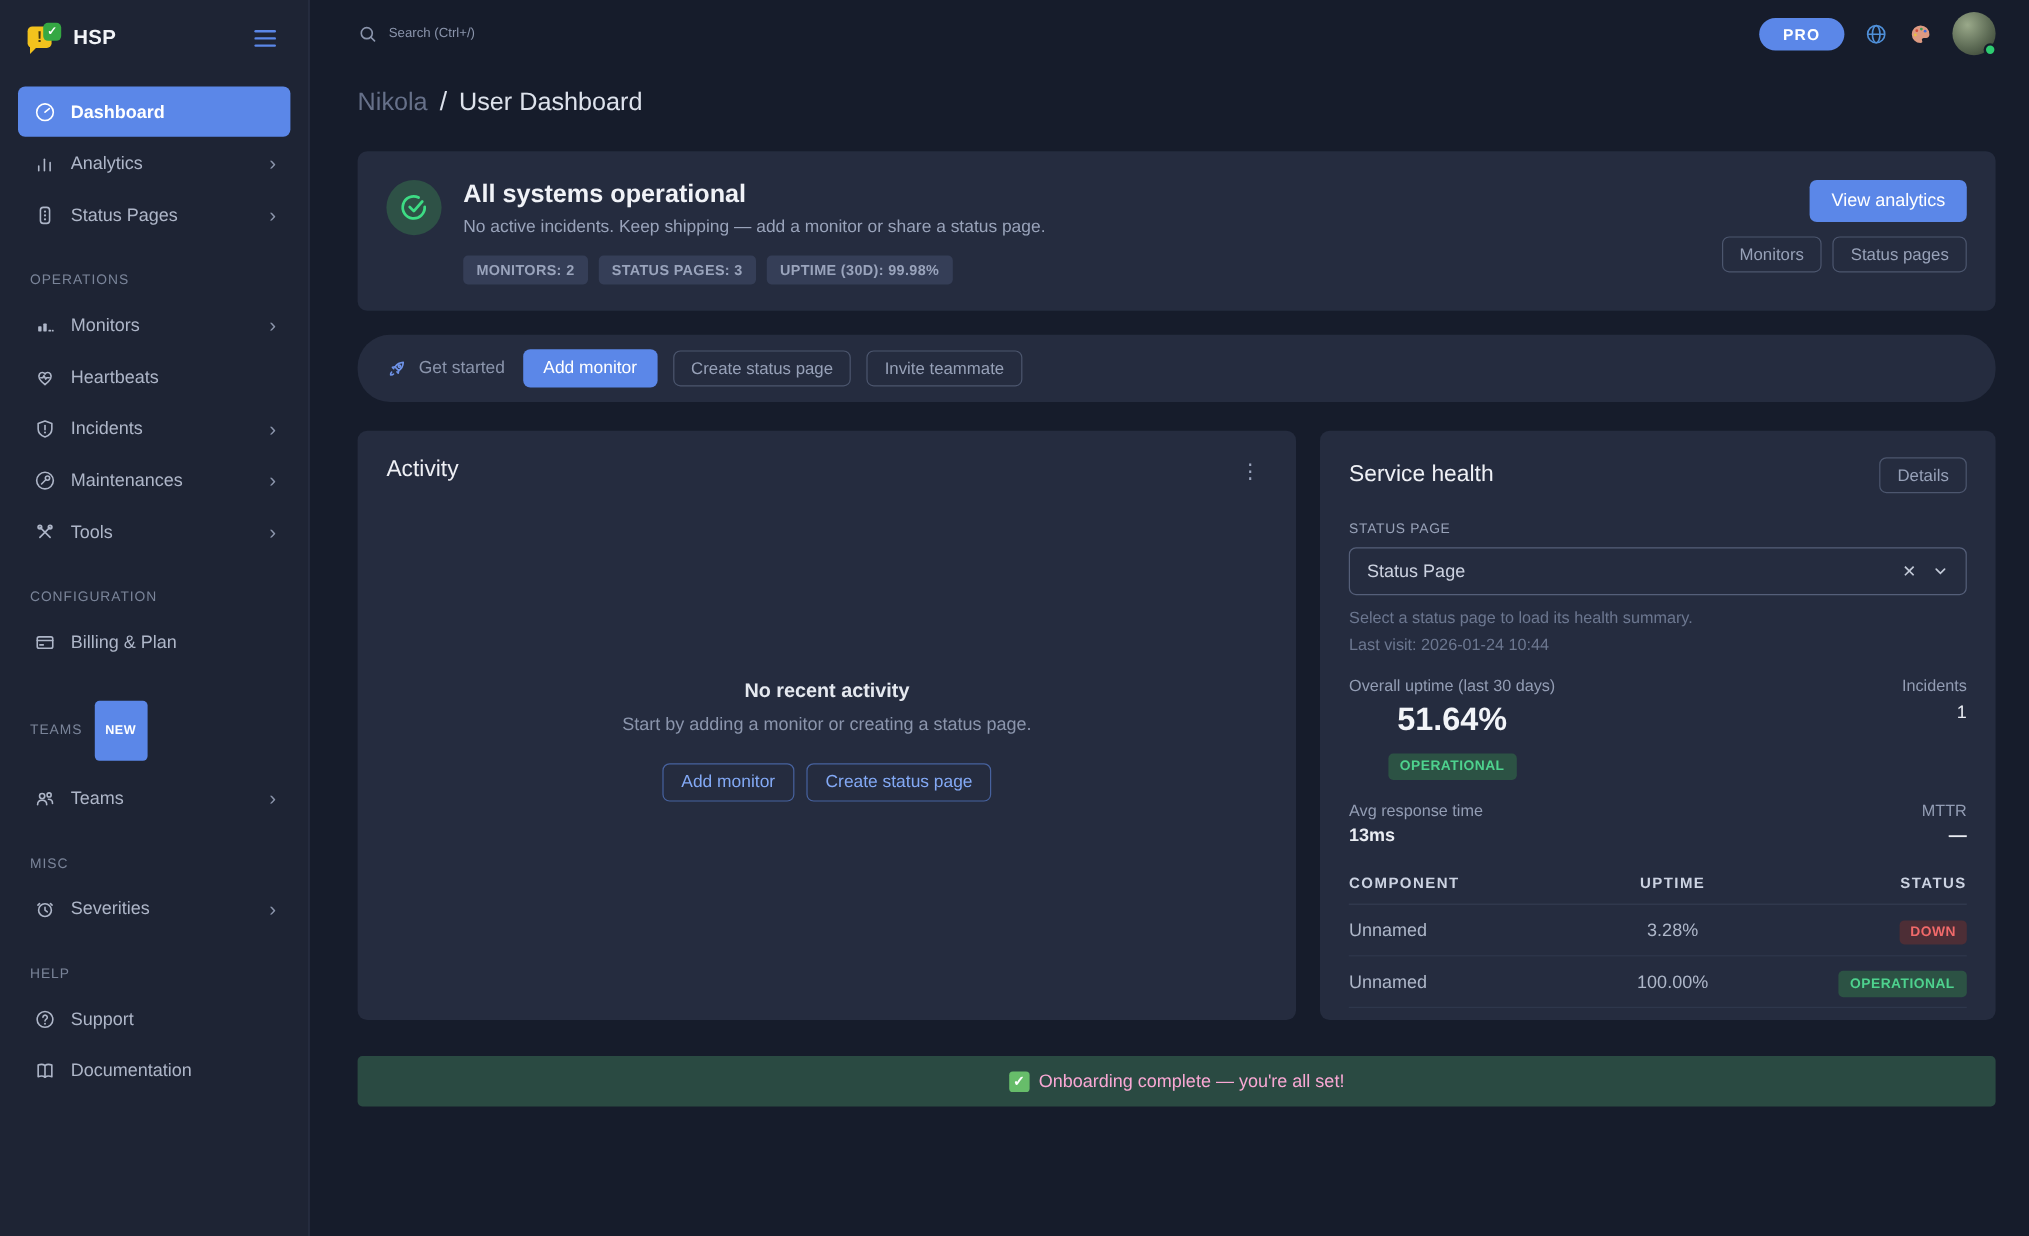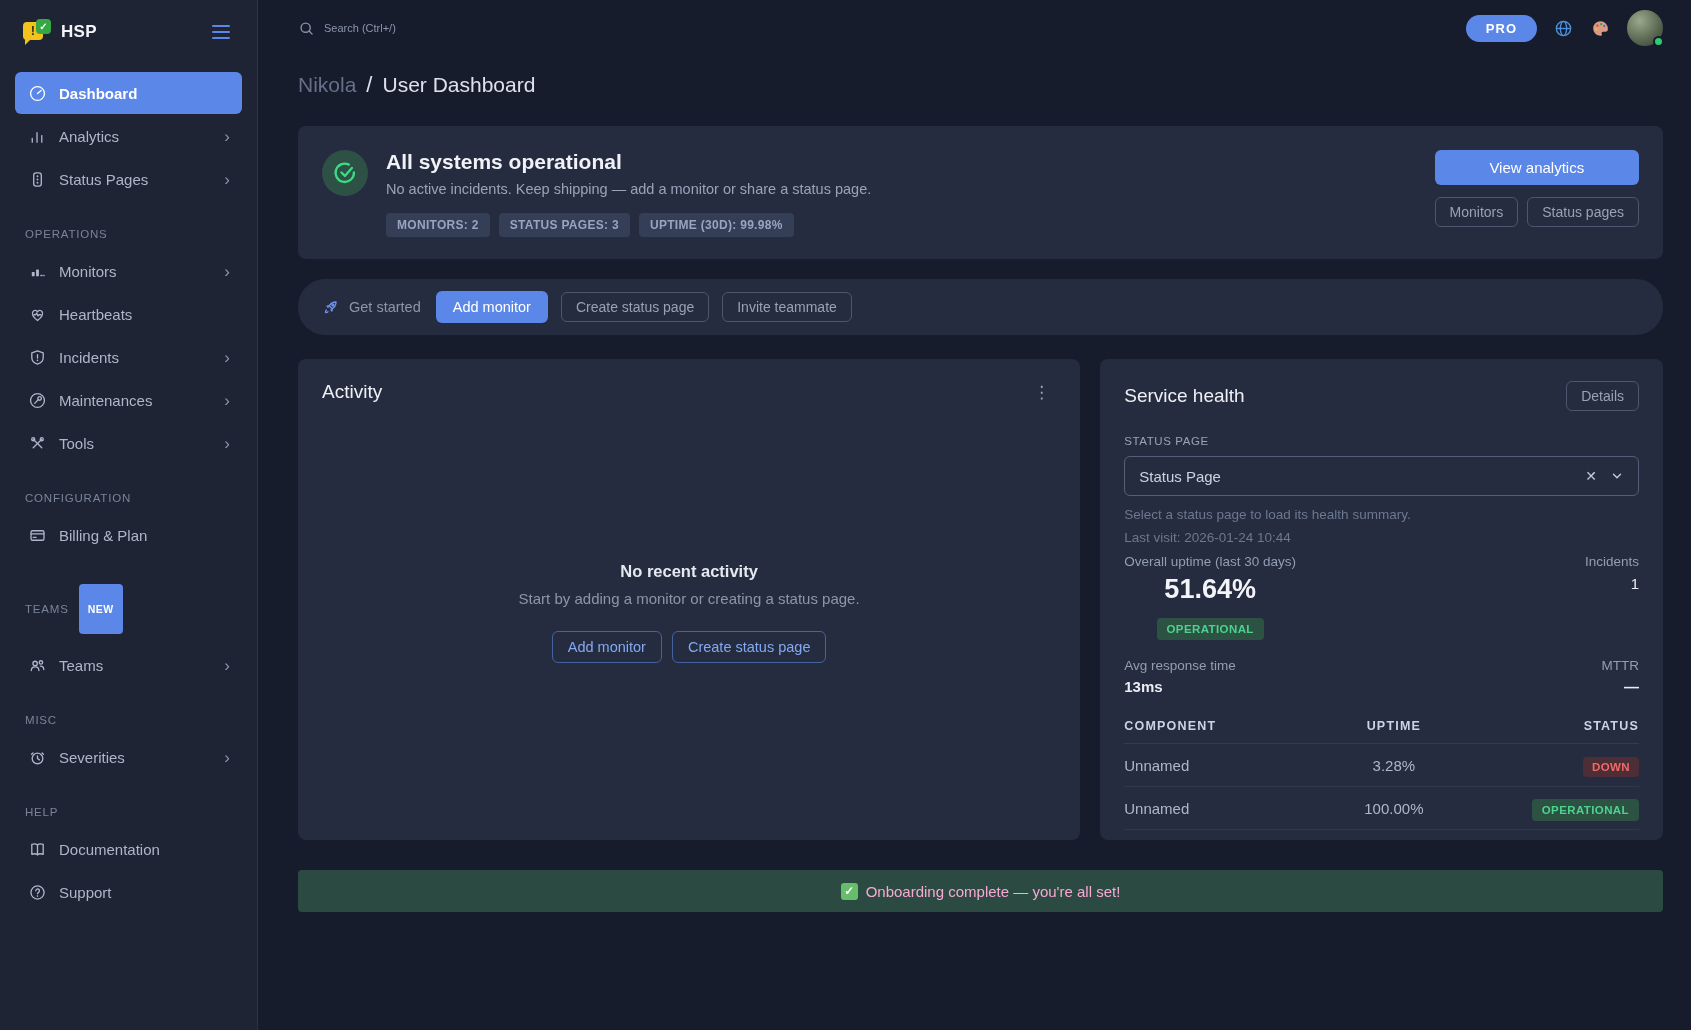--- a/index.html
+++ b/index.html
@@ -103,21 +103,21 @@
   }
   .hero-icon svg { width:28px; height:28px; stroke:#3ddc84; fill:none; stroke-width:1.8; stroke-linecap:round; stroke-linejoin:round; }
   .hero-body { flex:1; }
   .hero-title { font-size:21px; font-weight:bold; color:#f0f2f7; }
   .hero-sub { margin-top:7px; font-size:14.5px; color:#99a3ba; }
   .hero-chips { display:flex; gap:9px; margin-top:16px; }
   .chip {
     background:#353e57; color:#9aa4bc; font-size:12px; font-weight:bold;
     padding:5px 11px; border-radius:4px; letter-spacing:.3px;
   }
-  .hero-actions { display:flex; flex-direction:column; gap:12px; }
+  .hero-actions { display:flex; flex-direction:column; align-items:flex-end; gap:12px; }
   .btn { border-radius:6px; cursor:pointer; display:inline-flex; align-items:center; justify-content:center; font-family:inherit; }
   .btn-primary { background:#5b87e8; color:#fff; font-size:15px; padding:9px 18px; border:none; }
   .btn-ghost {
     background:transparent; color:#97a1b8; font-size:14px;
     padding:6px 14px; border:1px solid #4c566e;
   }
   .hero-secondary { display:flex; gap:9px; }
 
   
   .get-started { margin-top:20px; padding:12px 24px; display:flex; align-items:center; gap:13px;border-radius:27px; }
@@ -149,21 +149,21 @@
     display:flex; align-items:center; justify-content:space-between;
     padding:0 14px; cursor:pointer;
   }
   .select-value { font-size:15px; color:#ccd2e0; }
   .select-icons { display:flex; align-items:center; gap:13px; }
   .clear-x { color:#c3cad8; font-size:14px; line-height:1; }
   .select-icons svg { width:14px; height:14px; stroke:#c3cad8; fill:none; stroke-width:2; stroke-linecap:round; }
   .helper { margin-top:11px; font-size:13.5px; color:#6c7790; }
   .last-visit { margin-top:8px; font-size:13.5px; color:#6c7790; }
 
-  .stat-row { margin-top:9px; display:flex; justify-content:space-between; align-items:flex-start; }
+  .stat-row { margin-top:19px; display:flex; justify-content:space-between; align-items:flex-start; }
   .stat-label { font-size:13.5px; color:#939db4; }
   .uptime-line { display:flex; align-items:center; gap:13px; margin-top:5px;flex-direction:column; }
   .uptime-value { font-size:27px; font-weight:bold; color:#f2f4f8; }
   .badge-operational {
     background:#2c5244; color:#4ed28e; font-size:11.5px; font-weight:bold;
     padding:5px 10px; border-radius:4px; letter-spacing:.4px;
   }
   .badge-down {
     background:#4d2e36; color:#f16a6a; font-size:11.5px; font-weight:bold;
     padding:4px 9px; border-radius:4px; letter-spacing:.4px;
@@ -351,35 +351,35 @@
     <span class="nav-label">Severities</span>
     <span class="nav-chevron">›</span>
   </div>
 
   <div class="nav-section">
     <span>HELP</span>
   </div>
   <div class="nav-item">
     <span class="nav-icon">
       <svg viewBox="0 0 20 20">
-          <path d="M10 5.2 C8.5 4 6 4 4 4.7 V15 C6 14.3 8.5 14.3 10 15.5 C11.5 14.3 14 14.3 16 15 V4.7 C14 4 11.5 4 10 5.2 Z"></path>
-          <path d="M10 5.2 V15.5"></path>
-        </svg>
-    </span>
-    <span class="nav-label">Documentation</span>
-  </div>
-  <div class="nav-item">
-    <span class="nav-icon">
-      <svg viewBox="0 0 20 20">
           <circle cx="10" cy="10" r="6.9"></circle>
           <path d="M8.2 8.2 a1.9 1.9 0 1 1 2.9 1.6 c-.7.45-1.1.8-1.1 1.6"></path>
           <circle class="fillpart" cx="10" cy="13.8" r=".85"></circle>
         </svg>
     </span>
     <span class="nav-label">Support</span>
+  </div>
+  <div class="nav-item">
+    <span class="nav-icon">
+      <svg viewBox="0 0 20 20">
+          <path d="M10 5.2 C8.5 4 6 4 4 4.7 V15 C6 14.3 8.5 14.3 10 15.5 C11.5 14.3 14 14.3 16 15 V4.7 C14 4 11.5 4 10 5.2 Z"></path>
+          <path d="M10 5.2 V15.5"></path>
+        </svg>
+    </span>
+    <span class="nav-label">Documentation</span>
   </div>
 </aside>
 
 <div class="main">
 
   <div class="topbar">
     <div class="search">
       <svg viewBox="0 0 20 20">
           <circle cx="9" cy="9" r="5.4"></circle>
           <path d="M13 13 L16.6 16.6"></path>

